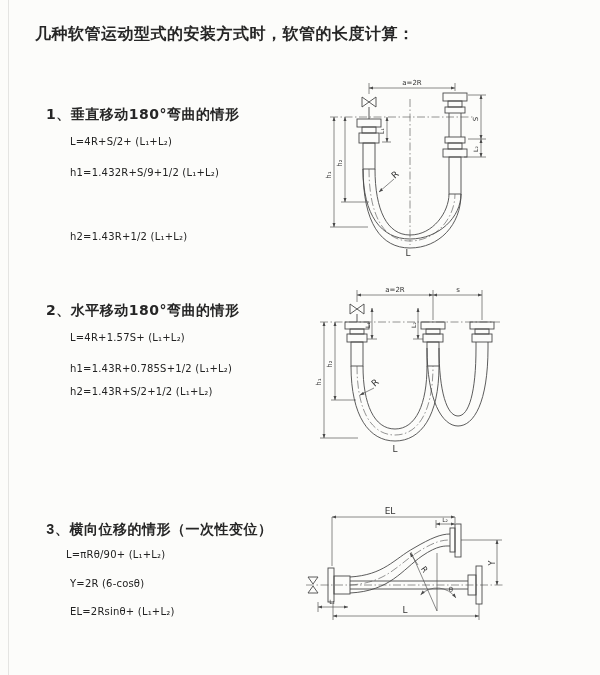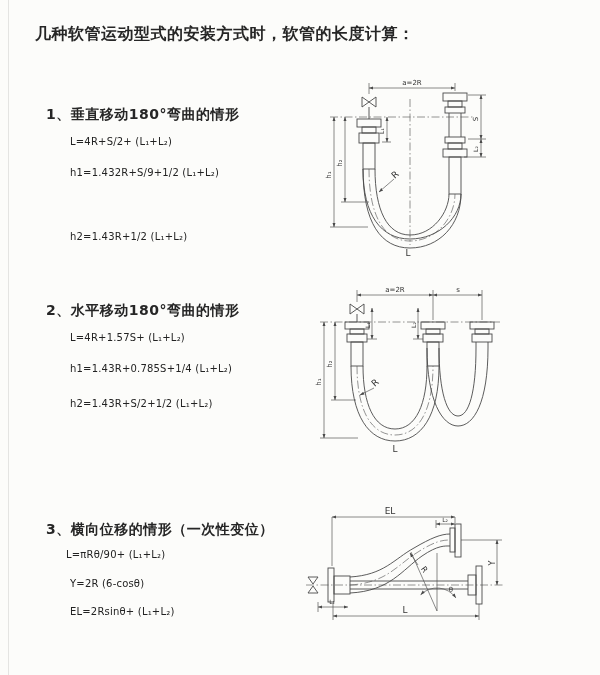--- a/index.html
+++ b/index.html
@@ -26,24 +26,24 @@
 
 <div class="doc-title">几种软管运动型式的安装方式时，软管的长度计算：</div>
 
 <div class="sec-heading" style="left:46px;top:106px;">1、垂直移动180°弯曲的情形</div>
 <div class="formula" style="left:70px;top:136px;">L=4R+S/2+ (L₁+L₂)</div>
 <div class="formula" style="left:70px;top:167px;">h1=1.432R+S/9+1/2 (L₁+L₂)</div>
 <div class="formula" style="left:70px;top:198px;margin-top:33px;">h2=1.43R+1/2 (L₁+L₂)</div>
 
 <div class="sec-heading" style="left:46px;top:302px;text-align:center;">2、水平移动180°弯曲的情形</div>
 <div class="formula" style="left:70px;top:332px;">L=4R+1.57S+ (L₁+L₂)</div>
-<div class="formula" style="left:70px;top:363px;">h1=1.43R+0.785S+1/4 (L₁+L₂)</div>
-<div class="formula" style="left:70px;top:398px;">h2=1.43R+S/2+1/2 (L₁+L₂)</div>
-
-<div class="sec-heading" style="left:46px;top:521px;">3、横向位移的情形（一次性变位）</div>
+<div class="formula" style="left:70px;top:363px;">h1=1.43R+0.785S+1/2 (L₁+L₂)</div>
+<div class="formula" style="left:70px;top:386px;">h2=1.43R+S/2+1/2 (L₁+L₂)</div>
+
+<div class="sec-heading" style="left:46px;top:521px;font-family:Liberation Mono, monospace;">3、横向位移的情形（一次性变位）</div>
 <div class="formula" style="left:66px;top:549px;">L=πRθ/90+ (L₁+L₂)</div>
 <div class="formula" style="left:70px;top:578px;">Y=2R (6-cosθ)</div>
 <div class="formula" style="left:70px;top:606px;">EL=2Rsinθ+ (L₁+L₂)</div>
 
 <svg class="diag" style="left:312px;top:75px;" width="280" height="182" viewBox="0 0 280 182">
   <defs>
     <marker id="d1a" viewBox="0 0 8 8" refX="7.5" refY="4" markerWidth="7" markerHeight="7" orient="auto-start-reverse">
       <path d="M0,1.2 L8,4 L0,6.8 z" fill="#4a4a4a"></path>
     </marker>
     <pattern id="d1h" width="4" height="4" patternUnits="userSpaceOnUse">

